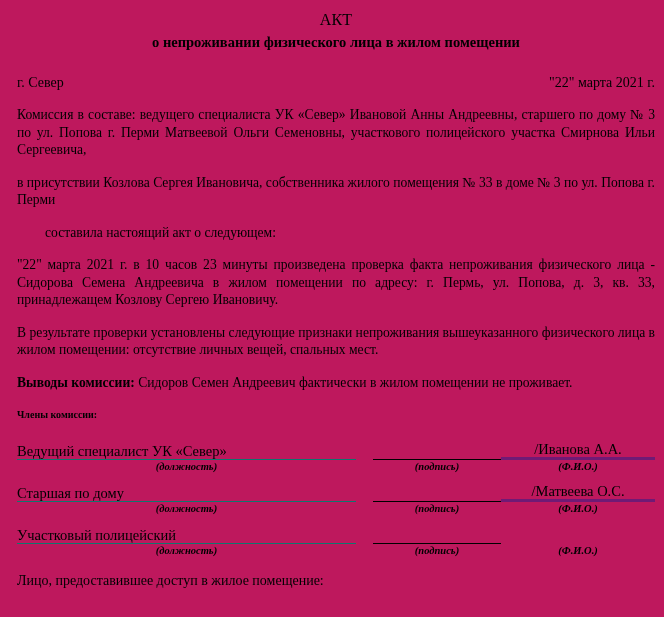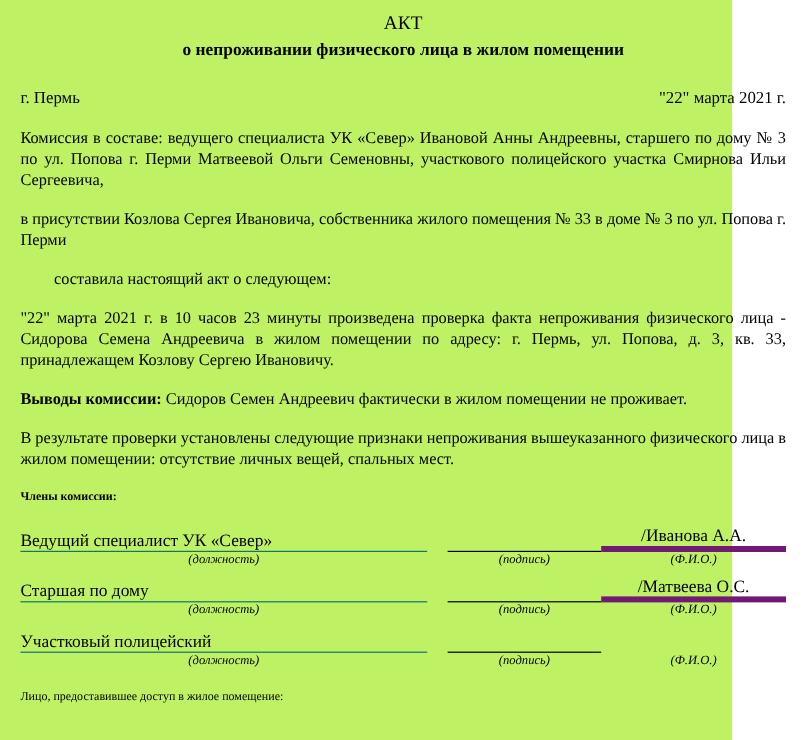--- a/index.html
+++ b/index.html
@@ -9,25 +9,25 @@
   }
   body {
     width: 671px;
     height: 617px;
     font-family: "Liberation Serif", "DejaVu Serif", serif;
     color: #000000;
     overflow: hidden;
   }
   .page {
     position: relative;
-    width: 610px;
+    width: 664px;
     height: 617px;
     padding: 0;
     box-sizing: border-box;
-    background: #bef264;
+    background: #be185d;
   }
   .inner {
     position: absolute;
     left: 17px;
     top: 0;
     width: 638px;
   }
 
   
   .doc-title {
@@ -99,74 +99,74 @@
   .sig-row .cell-sign {
     left: 356px;
     width: 128px;
     border-bottom: 1px solid #000;
     height: 17px;
   }
   
   .sig-row .cell-fio {
     left: 484px;
     width: 154px;
-    border-bottom: 5px solid #701a75;
+    border-bottom: 3px solid #701a75;
     height: 17px;
     text-align: center;
   }
   .sig-row .cell-fio .val {
     font-size: 14.5px;
     line-height: 17px;
     white-space: nowrap;
   }
 
   .cap-row {
     position: relative;
     height: 14px;
   }
   .cap {
     position: absolute;
     top: 0;
     font-size: 10.5px;
     font-style: italic;
-    font-weight: normal;
+    font-weight: bold;
     line-height: 13px;
     text-align: center;
   }
   .cap-pos  { left: 0;   width: 339px; }
   .cap-sign { left: 356px; width: 128px; }
   .cap-fio  { left: 484px; width: 154px; }
 
   .access-line {
-    font-size: 10px;
+    font-size: 14px;
     line-height: 17px;
     margin-top: 14px;
   }
 </style>
 </head>
 <body>
 
 <div class="page">
   <div class="inner">
 
     <div class="doc-title">АКТ</div>
     <div class="doc-subtitle">о непроживании физического лица в жилом помещении</div>
 
     <div class="place-date">
-      <span class="city">г. Пермь</span>
+      <span class="city">г. Север</span>
       <span class="date">"22" марта 2021 г.</span>
     </div>
 
     <div class="para">Комиссия в составе: ведущего специалиста УК «Север» Ивановой Анны Андреевны, старшего по дому № 3 по ул. Попова г. Перми Матвеевой Ольги Семеновны, участкового полицейского участка Смирнова Ильи Сергеевича,</div>
     <div class="para">в присутствии Козлова Сергея Ивановича, собственника жилого помещения № 33 в доме № 3 по ул. Попова г. Перми</div>
     <div class="para nojust">составила настоящий акт о следующем:</div>
     <div class="para">"22" марта 2021 г. в 10 часов 23 минуты произведена проверка факта непроживания физического лица -  Сидорова Семена Андреевича в жилом помещении по адресу: г. Пермь, ул. Попова, д. 3, кв. 33, принадлежащем Козлову Сергею Ивановичу.</div>
+    <div class="para">В результате проверки установлены следующие признаки непроживания вышеуказанного физического лица в жилом помещении: отсутствие личных вещей, спальных мест.</div>
+
     <div class="para"><b>Выводы комиссии:</b><span> Сидоров Семен Андреевич фактически в жилом помещении не проживает.</span></div>
-
-    <div class="para">В результате проверки установлены следующие признаки непроживания вышеуказанного физического лица в жилом помещении: отсутствие личных вещей, спальных мест.</div>
 
     <div class="section-head">Члены комиссии:</div>
 
     <div class="sig-block">
 
       <div class="sig-row">
         <div class="cell cell-pos"><span class="val">Ведущий специалист УК «Север»</span></div>
         <div class="cell cell-sign"><span class="val"></span></div>
         <div class="cell cell-fio"><span class="val">/Иванова А.А.</span></div>
       </div>

